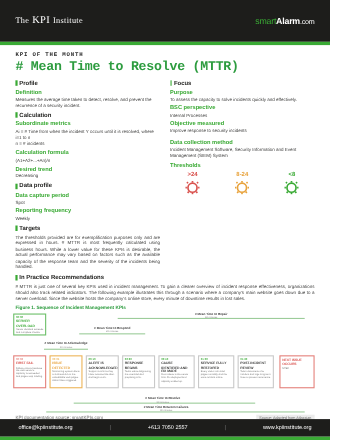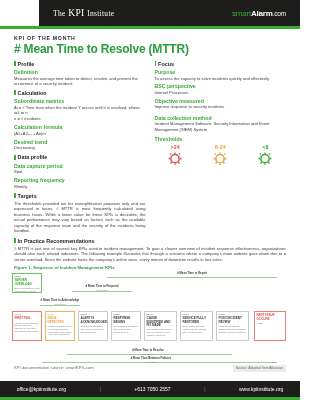--- a/index.html
+++ b/index.html
@@ -6,35 +6,34 @@
   html, body {
     width: 300px; height: 400px;
     background: #ffffff;
     font-family: "Liberation Sans", sans-serif;
     overflow: hidden;
   }
   .page { position: relative; width: 300px; height: 400px; background: #fff; }
 
   
   .masthead {
-    height: 26px; background: #1d1d1b;
+    height: 38px; background: #1d1d1b;
     display: flex; align-items: center; justify-content: space-between;
     padding: 0 14px;
-    margin-left: 39px;
   }
   .brand-kpi { color: #ffffff; font-family: "Liberation Serif", serif; font-size: 9.5px; letter-spacing: .3px; }
   .brand-kpi .small-caps { font-size: 7.5px; }
   .brand-smart { font-size: 8px; color: #ffffff; letter-spacing: -.2px; }
   .brand-smart .sm { color: #3aaa35; }
   .brand-smart .kp { font-weight: bold; }
   .brand-smart .dotcom { font-size: 6.5px; }
   .greenbar { height: 2.5px; background: #3aaa35; }
 
   
-  .titlewrap { padding: 6px 14px 2px 14px; }
+  .titlewrap { padding: 6px 14px 2px 14px; font-family: Liberation Mono, monospace; }
   .eyebrow { font-size: 5.2px; font-weight: bold; letter-spacing: .75px; color: #2b2b2b; }
   .kpi-title { font-size: 12px; font-weight: bold; color: #2d9c3f; margin-top: 1px; letter-spacing: -.2px; }
 
   
   .cols { display: flex; padding: 3px 14px 0 14px; gap: 9px; }
   .col { width: 50%; }
   .sec-head {
     font-size: 5.4px; font-weight: bold; color: #1d1d1b;
     display: flex; align-items: center; gap: 2px; margin-top: 3.5px;
   }

